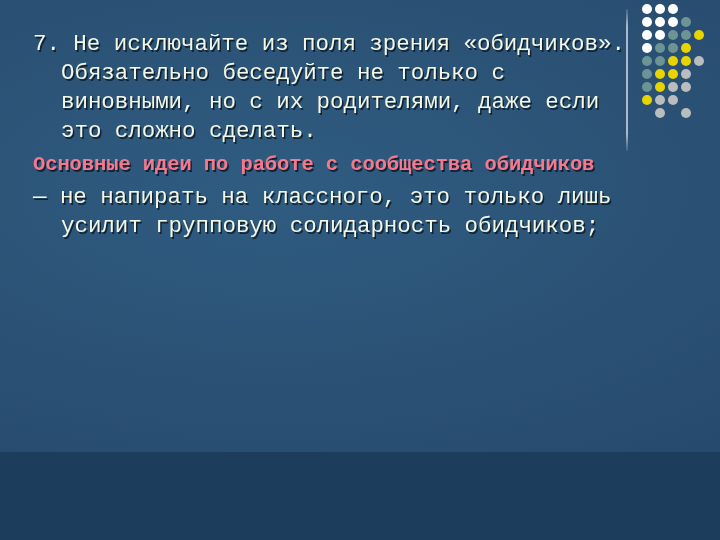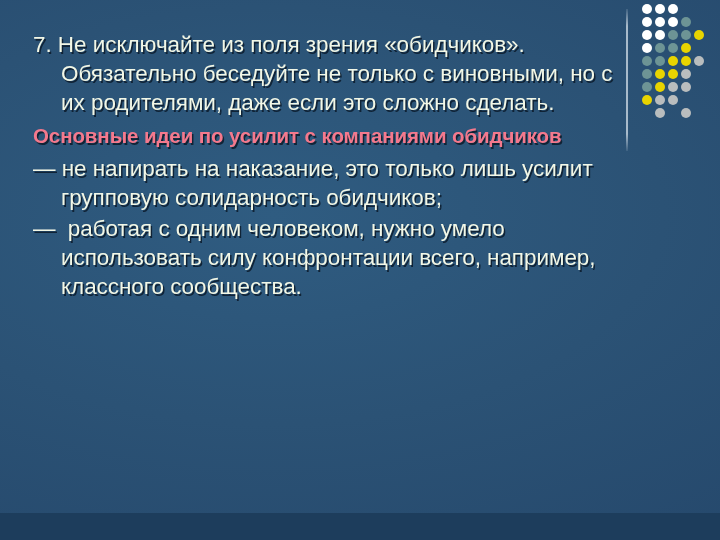--- a/index.html
+++ b/index.html
@@ -4,26 +4,26 @@
 <title>Slide</title>
 <style>
   html, body {
     margin: 0;
     padding: 0;
     background: #1d3d5c;
   }
   #slide {
     position: relative;
     width: 720px;
-    height: 513px;
+    height: 452px;
     overflow: hidden;
     background: #2b5275;
     background-image:
       radial-gradient(ellipse 120% 90% at 38% 42%, #2f5c81 0%, #2b5275 45%, #24466a 100%);
-    font-family: Liberation Sans, sans-serif;
+    font-family: Liberation Mono, monospace;
     -webkit-font-smoothing: antialiased;
   }
 
   
   #dot-grid {
     position: absolute;
     top: 4px;
     left: 642px;
     width: 78px;
     height: 120px;
@@ -119,18 +119,17 @@
       <span class="dot" style="left: 39px; top: 78px; width: 10px; height: 10px; background: rgb(185, 189, 190);"></span>
       <span class="dot" style="left: 0px; top: 91px; width: 10px; height: 10px; background: rgb(232, 212, 0);"></span>
       <span class="dot" style="left: 13px; top: 91px; width: 10px; height: 10px; background: rgb(185, 189, 190);"></span>
       <span class="dot" style="left: 26px; top: 91px; width: 10px; height: 10px; background: rgb(185, 189, 190);"></span>
       <span class="dot" style="left: 13px; top: 104px; width: 10px; height: 10px; background: rgb(185, 189, 190);"></span>
       <span class="dot" style="left: 39px; top: 104px; width: 10px; height: 10px; background: rgb(185, 189, 190);"></span>
     </div>
 
   <div id="content">
     <p class="para">7. Не исключайте из поля зрения «обидчиков». Обязательно беседуйте не только с виновными, но с их родителями, даже если это сложно сделать.</p>
-    <p class="heading">Основные идеи по усилит с компаниями обидчиков</p>
-    <p class="para gap">— не напирать на наказание, это только лишь усилит групповую солидарность обидчиков;</p>
-    <p class="para gap">—  работая с одним человеком, нужно умело использовать силу конфронтации всего, например, классного сообщества.</p>
+    <p class="heading">Основные идеи по работе с сообщества обидчиков</p>
+    <p class="para gap">— не напирать на классного, это только лишь усилит групповую солидарность обидчиков;</p>
   </div>
 
 </div>
 
 </body></html>

